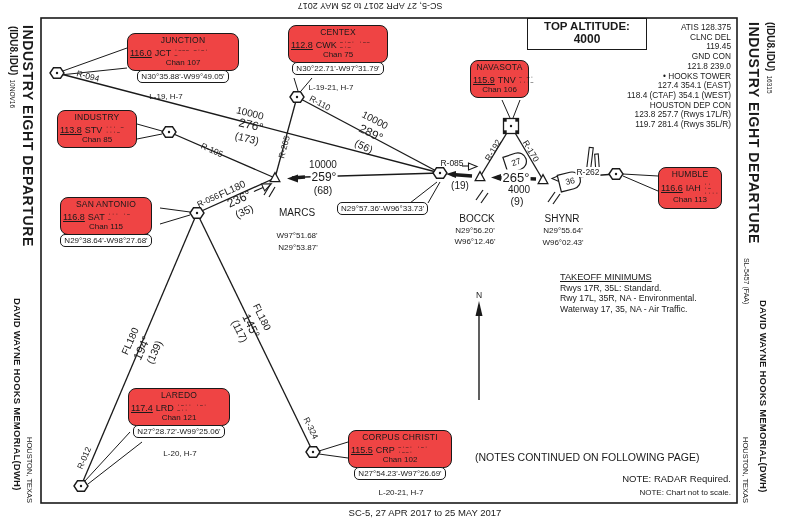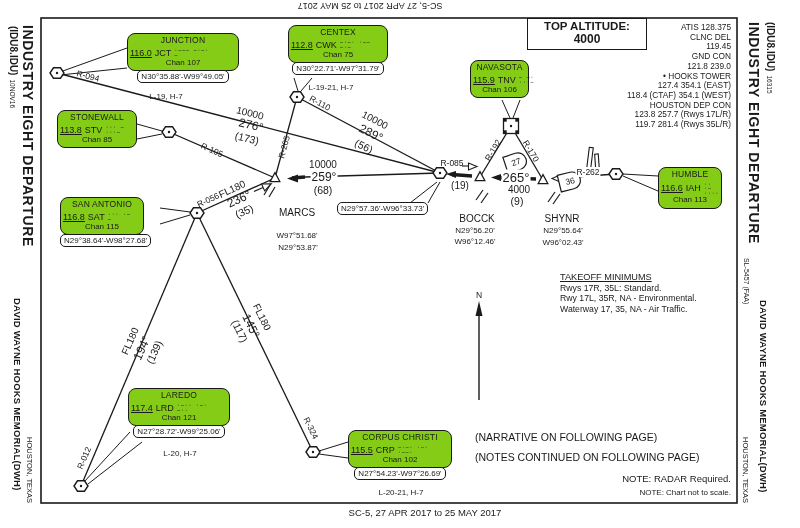--- a/index.html
+++ b/index.html
@@ -31,21 +31,21 @@
   .note{position:absolute;white-space:nowrap;}
   .narrative1{left:475px;top:431px;font-size:10.5px;}
   .narrative2{left:475px;top:451px;font-size:10.5px;}
   .radar{right:69px;top:473px;font-size:9.5px;text-align:center;}
   .scale{right:69px;top:488px;font-size:8px;text-align:right;}
   
   #map-labels,#navaid-layer{position:absolute;left:0;top:0;width:800px;height:528px;pointer-events:none;}
   .mlabel{position:absolute;white-space:nowrap;color:#1a1a1a;}
   
   .navaid{position:absolute;text-align:center;}
-  .nv-main{border:1.4px solid #1a1a1a;border-radius:8px;background:#84cc16;padding:2px 2px 3px;box-sizing:border-box;}
+  .nv-main{border:1.4px solid #1a1a1a;border-radius:8px;background:#ef4444;padding:2px 2px 3px;box-sizing:border-box;}
   .nv-title{font-size:8.5px;line-height:9.5px;letter-spacing:.2px;}
   .nv-freq{display:flex;justify-content:flex-start;align-items:center;gap:3px;font-size:9px;line-height:10px;margin-top:2px;}
   .nv-frq{text-decoration:underline;}
   .nv-morse{font-family:"DejaVu Sans Mono",monospace;font-size:5.5px;line-height:4.5px;text-align:left;letter-spacing:.5px;}
   .nv-chan{font-size:8px;line-height:9.5px;}
   .nv-coords{border:1.3px solid #1a1a1a;border-radius:5px;background:#fff;font-size:8px;line-height:11px;
              padding:0 3px;width:max-content;margin:-1px auto 0;position:relative;white-space:nowrap;}
 </style>
 </head>
 <body>
@@ -207,21 +207,20 @@
 
   <div id="takeoff">
     <div class="tm-head">TAKEOFF MINIMUMS</div>
     <div id="takeoff-lines">
         <div>Rwys 17R, 35L: Standard.</div>
         <div>Rwy 17L, 35R, NA - Environmental.</div>
         <div>Waterway 17, 35, NA - Air Traffic.</div>
       </div>
   </div>
 
-  <div class="note narrative1">(NARRATIVE ON FOLLOWING PAGE)</div>
   <div class="note narrative2">(NOTES CONTINUED ON FOLLOWING PAGE)</div>
   <div class="note radar">NOTE: RADAR Required.</div>
   <div class="note scale">NOTE: Chart not to scale.</div>
 
   <div id="map-labels">
       <div class="mlabel" style="left: 88px; top: 76px; font-size: 8.5px; transform: translate(-50%, -50%) rotate(14deg);">R-094</div>
       <div class="mlabel" style="left: 166px; top: 96px; font-size: 8px; transform: translate(-50%, -50%);">L-19, H-7</div>
       <div class="mlabel" style="left: 250px; top: 113px; font-size: 10px; transform: translate(-50%, -50%) rotate(14deg);">10000</div>
       <div class="mlabel" style="left: 251px; top: 125px; font-size: 12px; transform: translate(-50%, -50%) rotate(14deg);">276°</div>
       <div class="mlabel" style="left: 247px; top: 138px; font-size: 10.5px; transform: translate(-50%, -50%) rotate(14deg);">(173)</div>
@@ -296,34 +295,34 @@
               <div>−·−· ·−−</div>
               <div>−·−</div>
             </span>
           </div>
           <div class="nv-chan">Chan 75</div>
         </div>
         <div class="nv-coords">N30°22.71'-W97°31.79'</div>
       </div>
       <div class="navaid" style="left: 57px; top: 110px;">
         <div class="nv-main" style="width: 80px;">
-          <div class="nv-title">STONEWALL</div>
+          <div class="nv-title">INDUSTRY</div>
           <div class="nv-freq">
             <span class="nv-frq">113.8</span>
             <span>STV</span>
             <span class="nv-morse">
               <div>··· −</div>
               <div>···−</div>
             </span>
           </div>
           <div class="nv-chan">Chan 85</div>
         </div>
       </div>
       <div class="navaid" style="left: 60px; top: 197px;">
-        <div class="nv-main" style="width: 84px;">
+        <div class="nv-main" style="width: 92px;">
           <div class="nv-title">SAN ANTONIO</div>
           <div class="nv-freq">
             <span class="nv-frq">116.8</span>
             <span>SAT</span>
             <span class="nv-morse">
               <div>··· ·−</div>
               <div>−</div>
             </span>
           </div>
           <div class="nv-chan">Chan 115</div>

